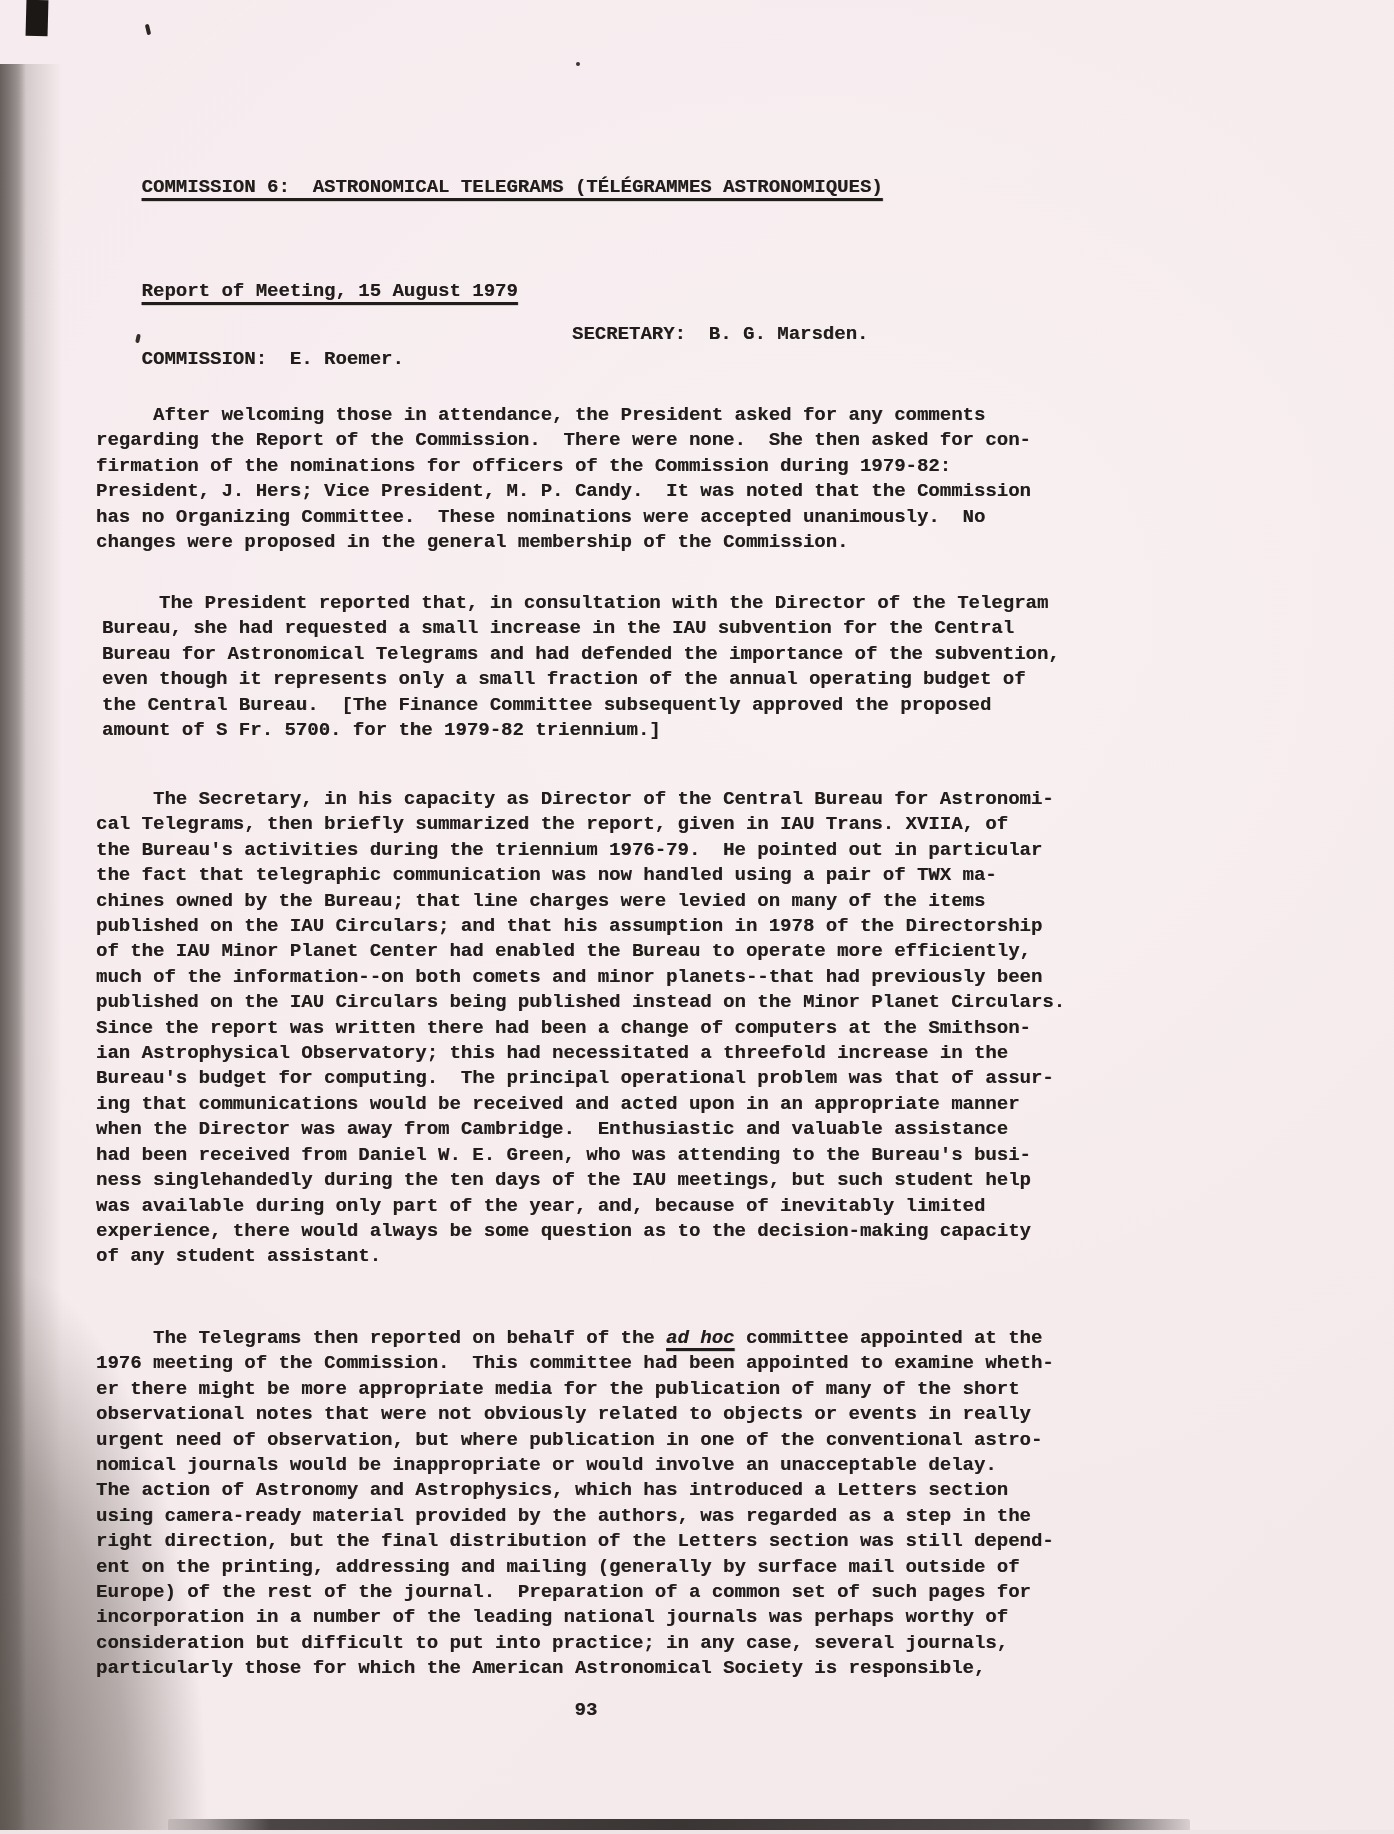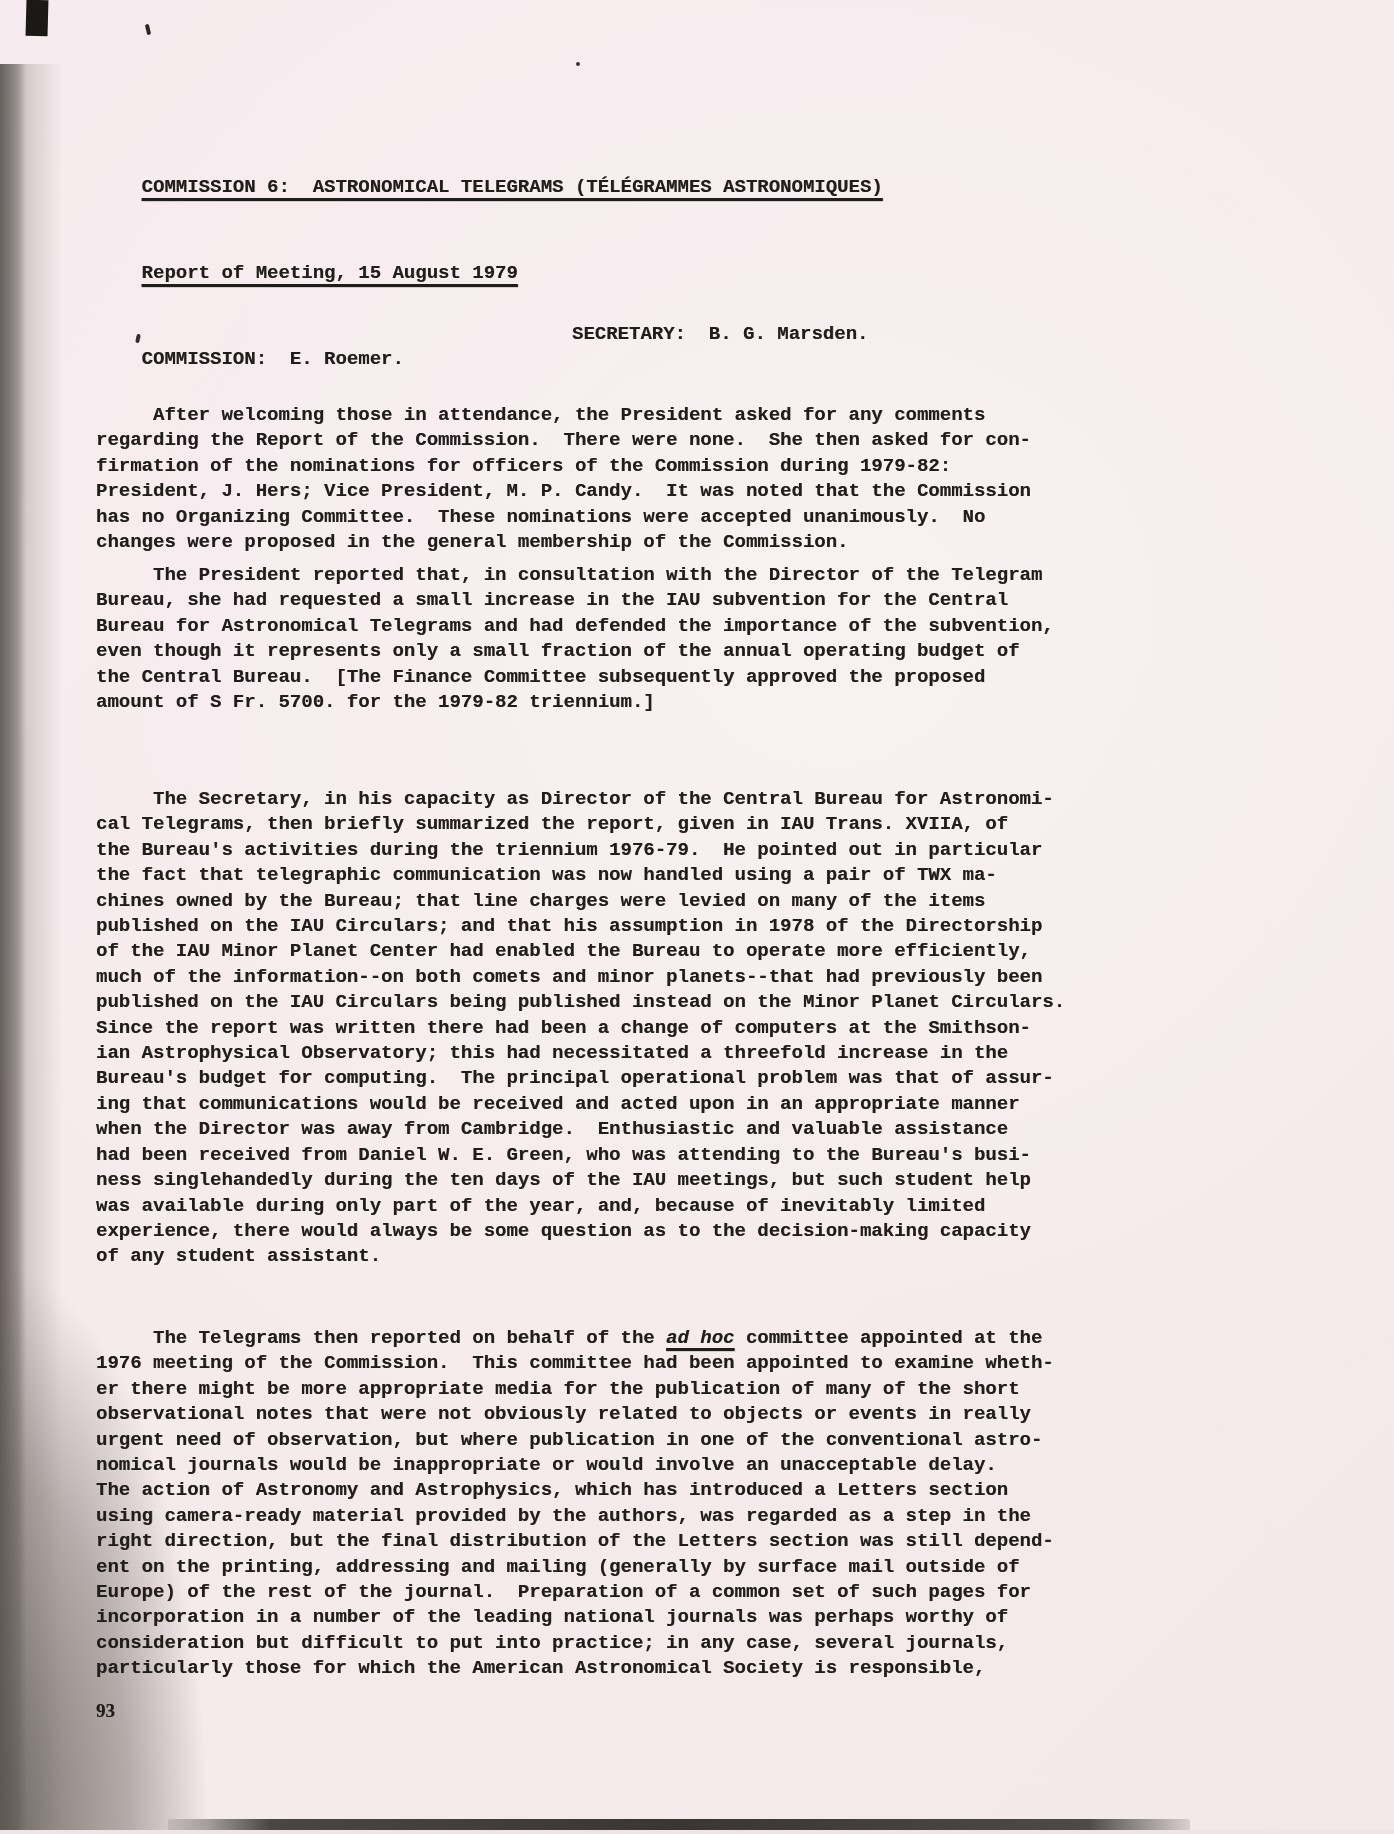--- a/index.html
+++ b/index.html
@@ -36,22 +36,22 @@
     text-decoration: underline;
     text-decoration-thickness: 2.5px;
     text-underline-offset: 5px;
     font-style: italic;
   }
   .officer-right { position: absolute; left: 476px; top: 0; }
   .page-number {
     position: absolute;
     left: 96px;
     width: 980px;
+    text-align: center;
     white-space: pre;
-    font-family: Liberation Serif, serif;
   }
   
   .left-shadow-core {
     position: absolute; left: 0; top: 64px; bottom: 0; width: 26px;
     background: linear-gradient(to right, rgba(56,50,46,0.62), rgba(56,50,46,0.30) 70%, rgba(56,50,46,0));
   }
   .left-shadow {
     position: absolute; left: 0; top: 64px; bottom: 0; width: 62px;
     background: linear-gradient(to right, rgba(84,76,70,0.42), rgba(84,76,70,0.20) 45%, rgba(84,76,70,0));
   }
@@ -94,37 +94,37 @@
   <div class="corner-black"></div>
   <div class="bottom-bar"></div>
   <div class="speck-apostrophe"></div>
   <div class="speck-dot"></div>
   <div class="speck-comma"></div>
 
   <div class="typed" style="top:150px;">
     <span class="u">COMMISSION 6:  ASTRONOMICAL TELEGRAMS (TÉLÉGRAMMES ASTRONOMIQUES)</span>
   </div>
 
-  <div class="typed" style="top:236px;font-family:Liberation Mono, monospace;">
+  <div class="typed" style="top:254px;font-family:Liberation Mono, monospace;">
     <span class="u">Report of Meeting, 15 August 1979</span>
   </div>
 
   <div class="typed" style="top:322px; width:1000px;">
     <span>COMMISSION:  E. Roemer.</span>
     <span class="officer-right">SECRETARY:  B. G. Marsden.</span>
   </div>
 
   <div class="typed" style="top:403px;">     After welcoming those in attendance, the President asked for any comments
 regarding the Report of the Commission.  There were none.  She then asked for con-
 firmation of the nominations for officers of the Commission during 1979-82:
 President, J. Hers; Vice President, M. P. Candy.  It was noted that the Commission
 has no Organizing Committee.  These nominations were accepted unanimously.  No
 changes were proposed in the general membership of the Commission.</div>
 
-  <div class="typed" style="top:563px;">     The President reported that, in consultation with the Director of the Telegram
+  <div class="typed" style="top:591px;margin-left:6px;">     The President reported that, in consultation with the Director of the Telegram
 Bureau, she had requested a small increase in the IAU subvention for the Central
 Bureau for Astronomical Telegrams and had defended the importance of the subvention,
 even though it represents only a small fraction of the annual operating budget of
 the Central Bureau.  [The Finance Committee subsequently approved the proposed
 amount of S Fr. 5700. for the 1979-82 triennium.]</div>
 
   <div class="typed" style="top:787px;">     The Secretary, in his capacity as Director of the Central Bureau for Astronomi-
 cal Telegrams, then briefly summarized the report, given in IAU Trans. XVIIA, of
 the Bureau's activities during the triennium 1976-79.  He pointed out in particular
 the fact that telegraphic communication was now handled using a pair of TWX ma-

